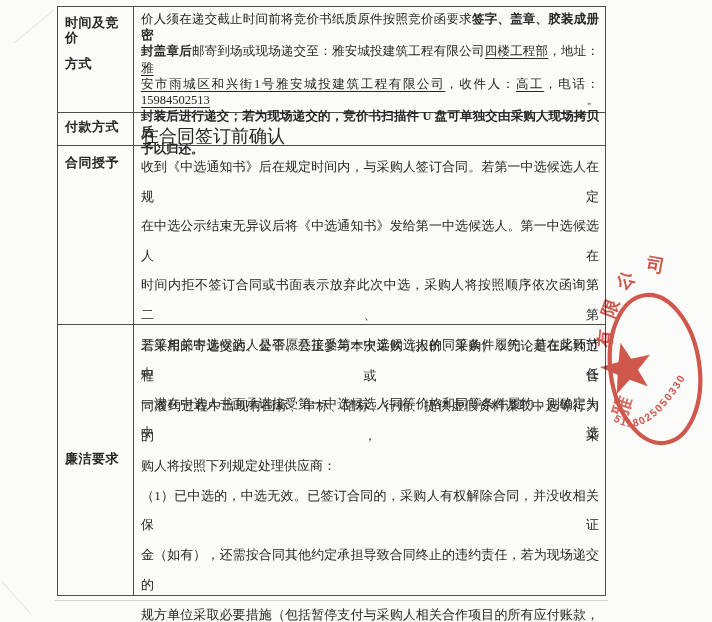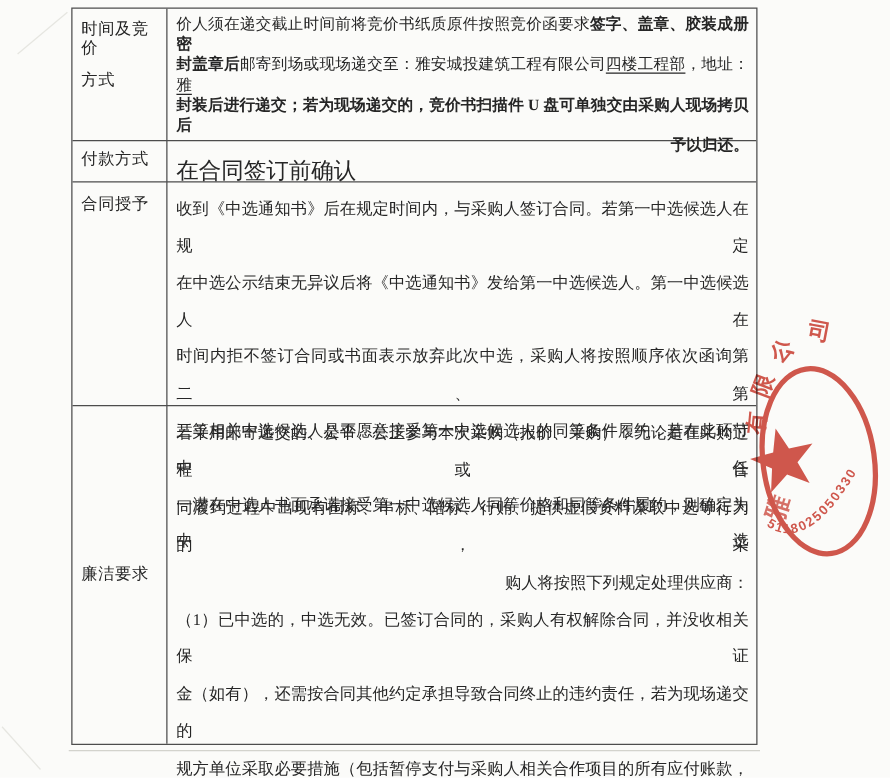--- a/index.html
+++ b/index.html
@@ -15,29 +15,29 @@
     left:57px;top:6px;width:549px;height:590px;
     border:1.5px solid var(--line,#4d4d4d);box-sizing:border-box;
   }
   .vline{position:absolute;top:0;bottom:0;left:75px;width:1.4px;background:var(--line,#4d4d4d);}
   .hline{position:absolute;left:0;right:0;height:1.4px;background:var(--line,#4d4d4d);}
   .hl1{top:104.5px}.hl2{top:137.5px}.hl3{top:316.5px}
   .ghostline{left:55px;top:600px;width:553px;height:1px;background:#c2c2bb;opacity:.7;}
   
   .scratch{background:#e6e6e1;height:1px;}
   
-  .lbl{left:65px;width:64px;font-size:13px;font-weight:normal;letter-spacing:.5px;line-height:15px;}
+  .lbl{left:65px;width:64px;font-size:13px;font-weight:bold;letter-spacing:.5px;line-height:15px;}
   .lbl .l2{margin-top:11px;}
   
   .cell{left:141px;width:458px;}
   .c1{top:11px;font-size:12.5px;line-height:16.2px;}
   .c2{top:124px;font-size:18px;}
   .c3{top:152px;font-size:13px;line-height:29.6px;}
   .c4{top:331px;font-size:13px;line-height:29.9px;}
-  .line{overflow:hidden;text-align:right;}
+  .line{overflow:hidden;}
   .line.j{text-align:justify;text-align-last:justify;}
   .b{font-weight:bold;}
   .u{text-decoration:underline;text-underline-offset:3px;}
   
   #stamp{left:0;top:0;mix-blend-mode:multiply;opacity:.92;pointer-events:none;}
   #stamp .red{stroke:var(--stamp,#cf4a3f);}
   #stamp .redf{fill:var(--stamp,#cf4a3f);}
   #stamp text{font-family:"Liberation Sans","DejaVu Sans",sans-serif;font-weight:bold;}
   .arc-name{font-size:18px;letter-spacing:11px;}
   .arc-digits{font-size:10.5px;letter-spacing:1.6px;}
@@ -57,20 +57,21 @@
 </div>
 <div class="abs ghostline"></div>
 
 <div class="abs lbl" style="top:15px">
   <div>时间及竞价</div>
   <div class="l2">方式</div>
 </div>
 <div class="abs cell c1">
     <div class="line j"><span>价人须在递交截止时间前将竞价书纸质原件按照竞价函要求</span><span class="b">签字、盖章、胶装成册密</span></div>
     <div class="line j"><span class="b">封盖章后</span><span>邮寄到场或现场递交至：雅安城投建筑工程有限公司</span><span class="u">四楼工程部</span><span>，地址：</span><span class="u">雅</span></div>
+    <div class="line j"><span class="u">安市雨城区和兴街1号雅安城投建筑工程有限公司</span><span>，收件人：</span><span class="u">高工</span><span>，电话：</span><span class="u">15984502513</span><span>。</span></div>
     <div class="line j"><span class="b">封装后进行递交；若为现场递交的，竞价书扫描件 U 盘可单独交由采购人现场拷贝后</span></div>
     <div class="line"><span class="b">予以归还。</span></div>
   </div>
 
 <div class="abs lbl" style="top:119px">
   <div>付款方式</div>
 </div>
 <div class="abs cell c2">在合同签订前确认</div>
 
 <div class="abs lbl" style="top:155px">

